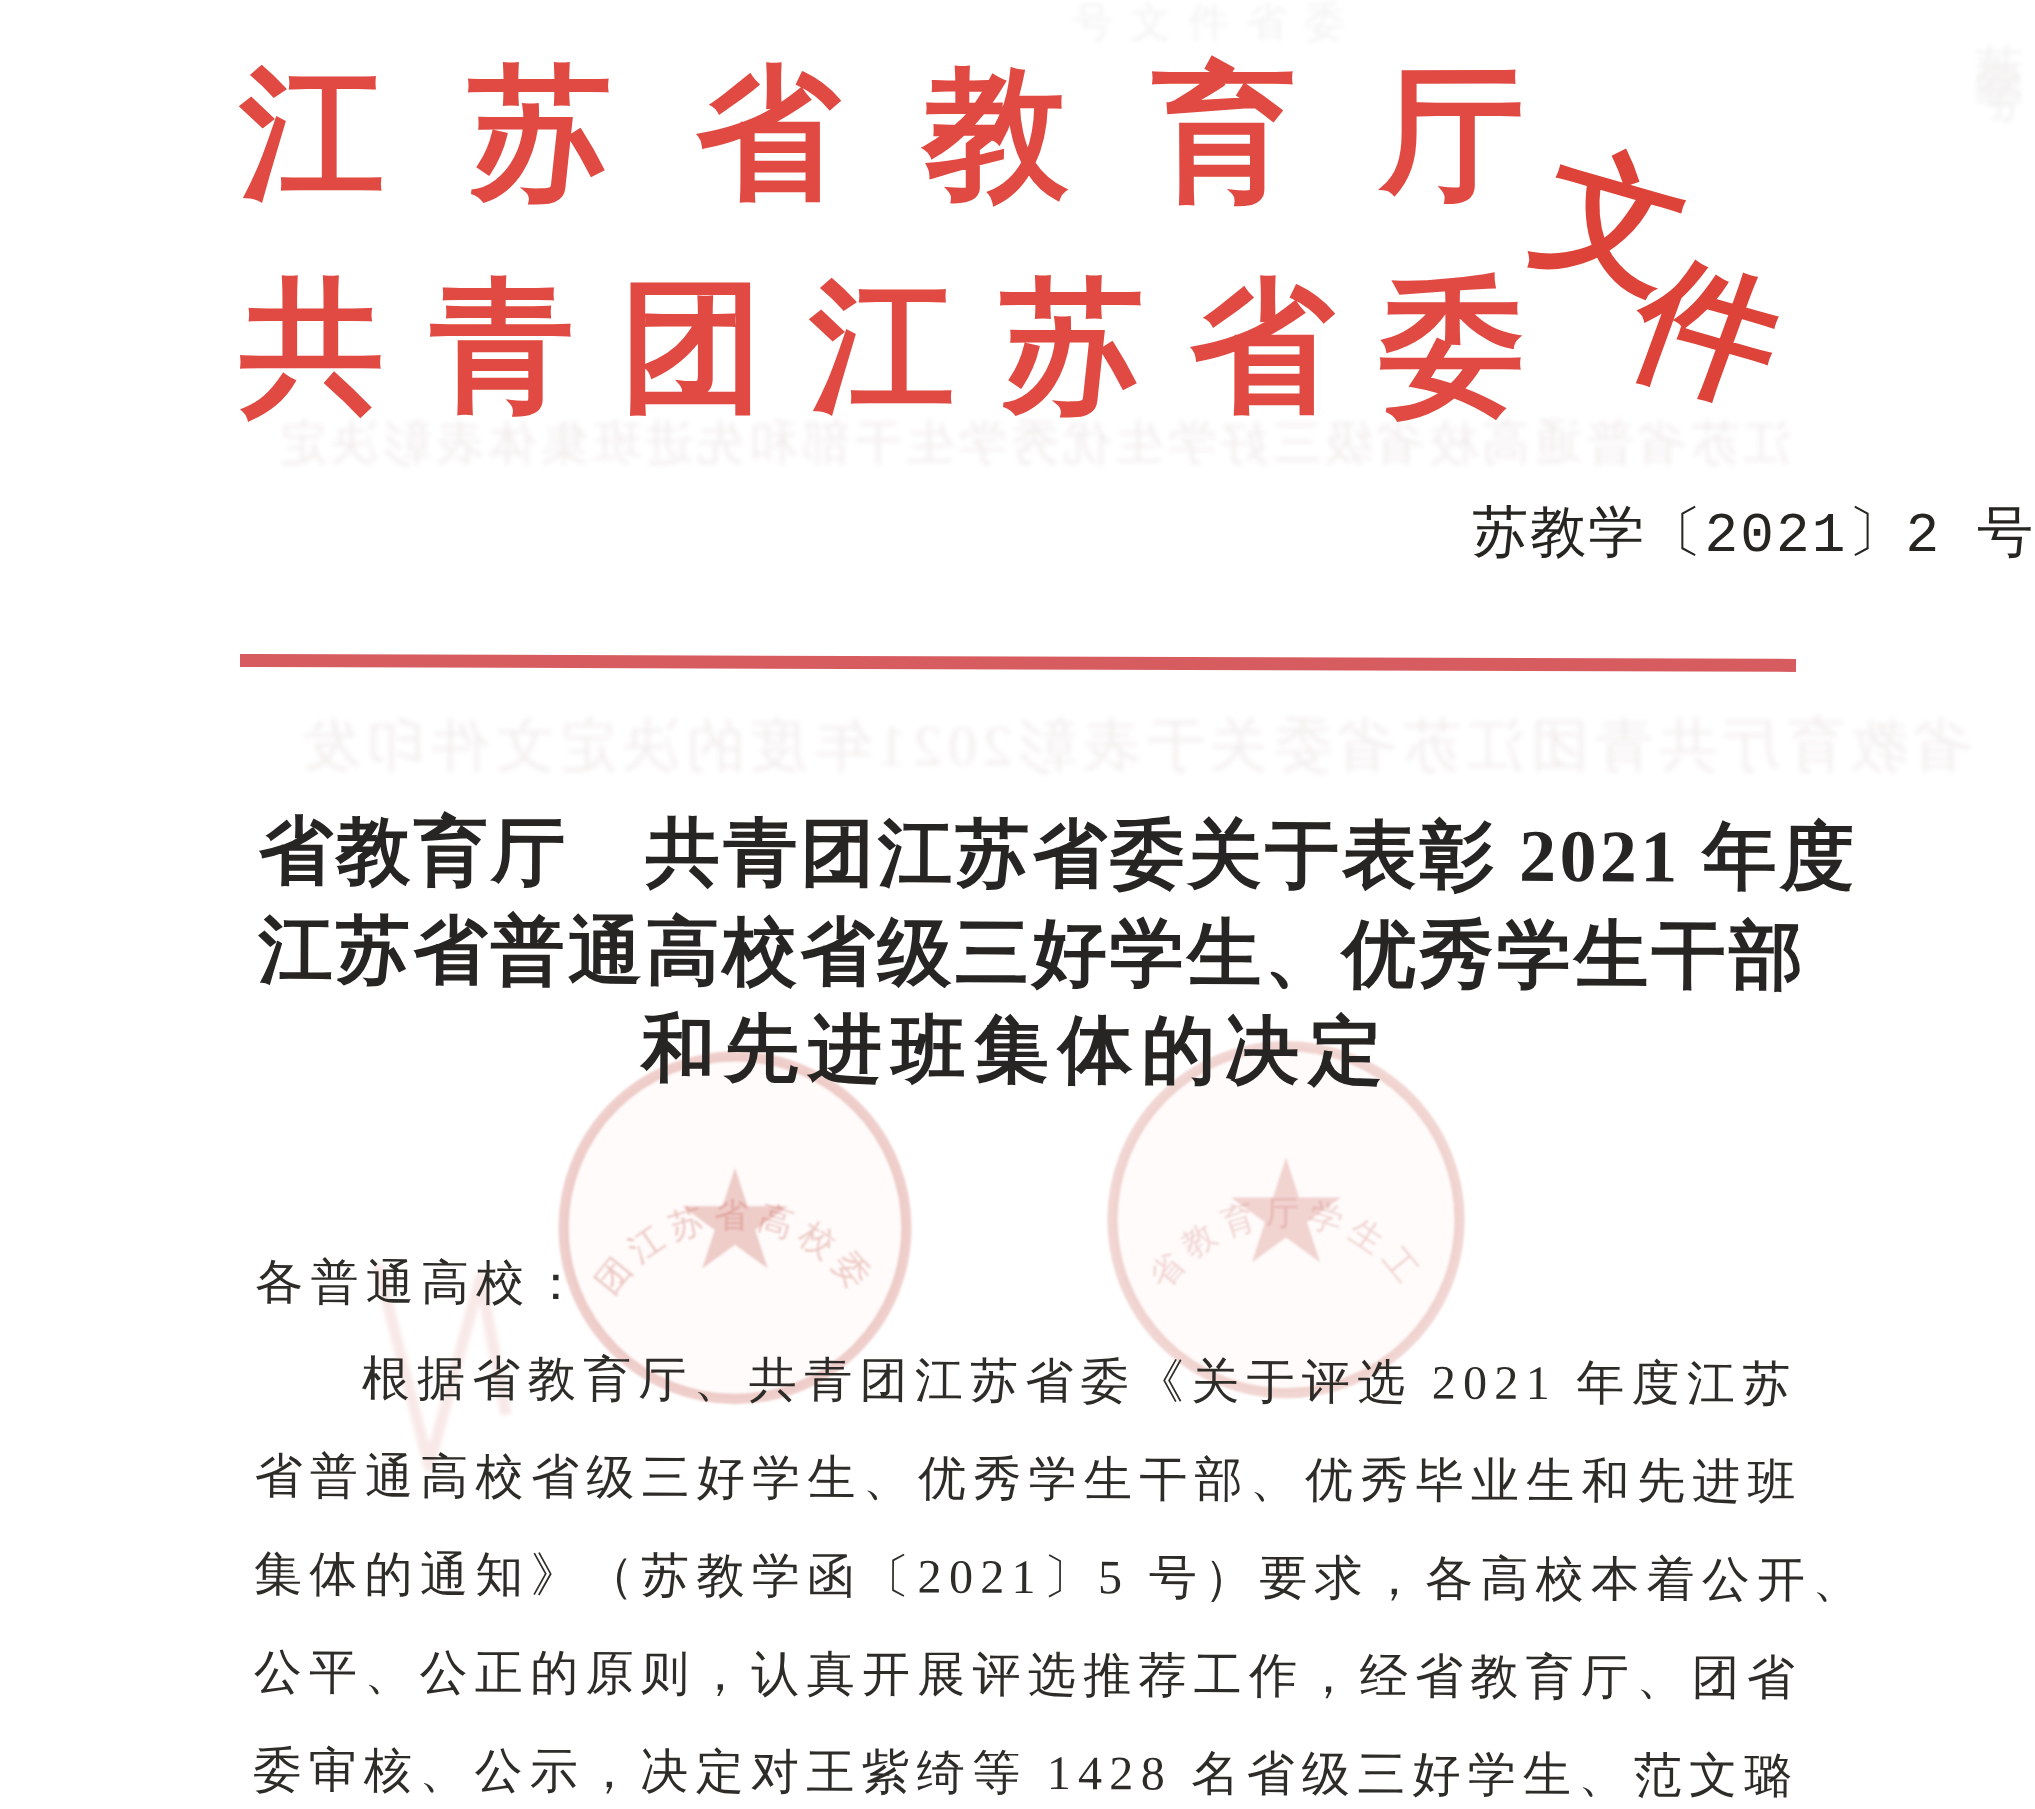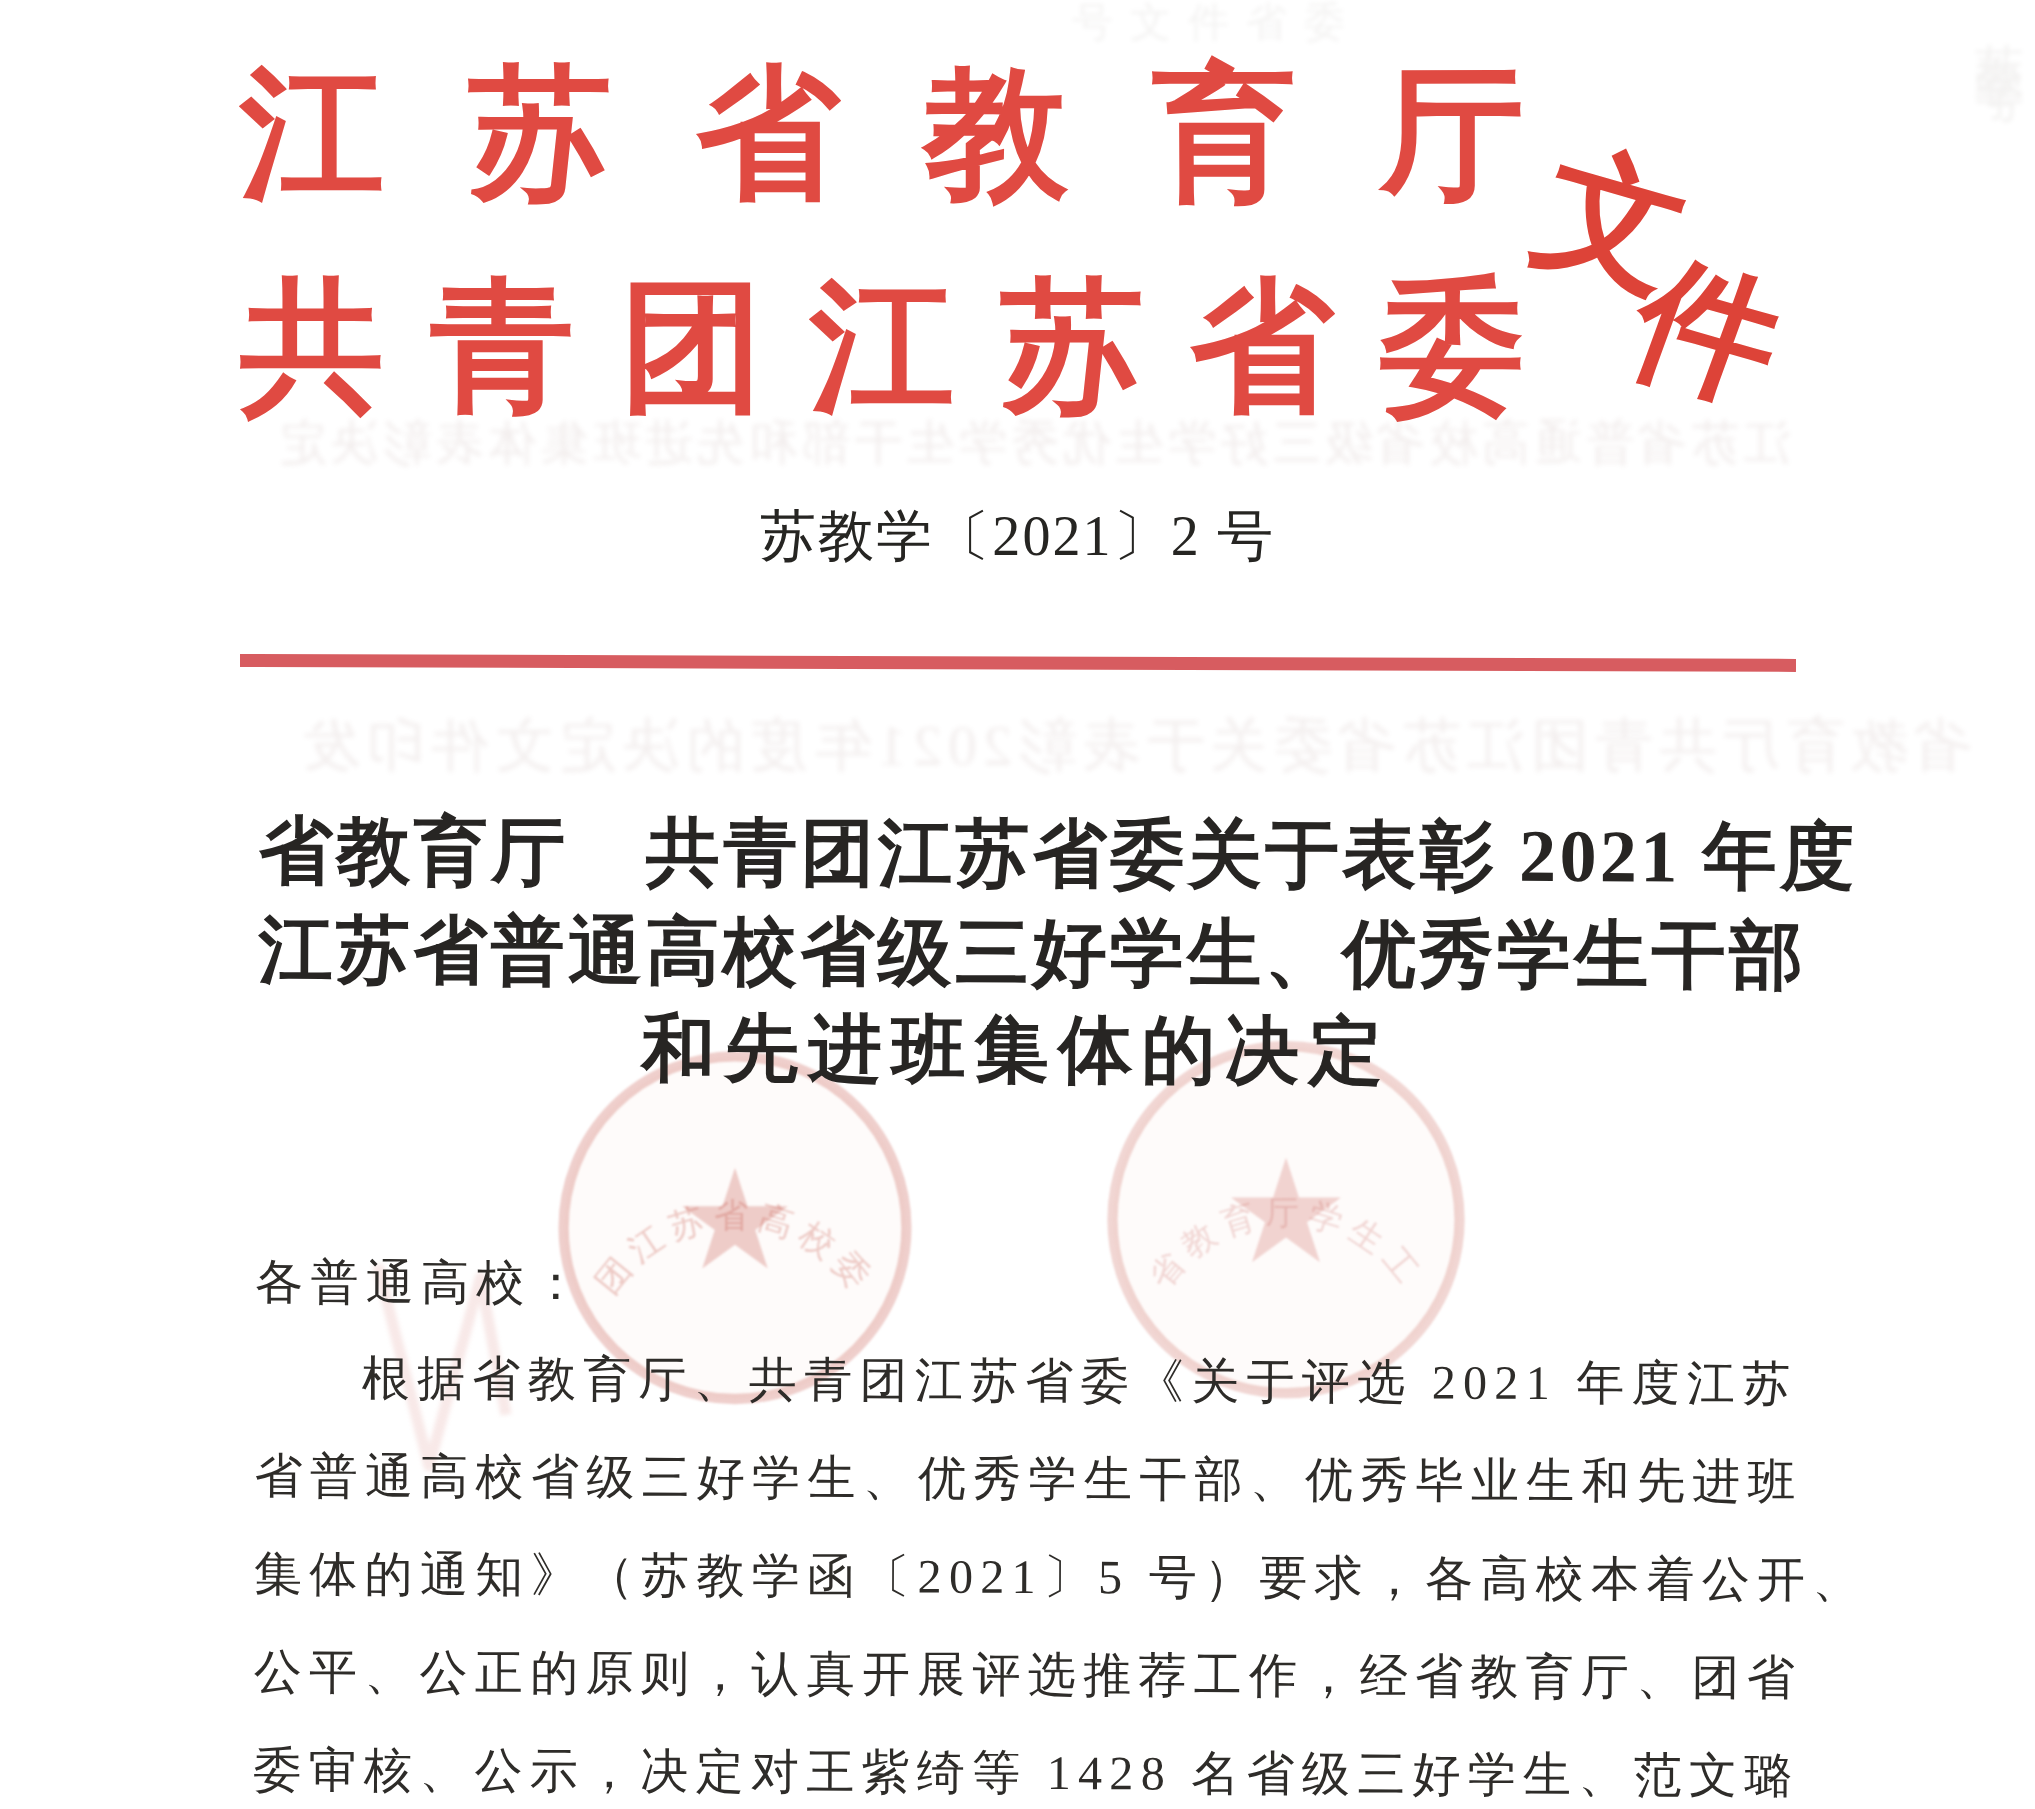--- a/index.html
+++ b/index.html
@@ -18,22 +18,22 @@
   #agency2{ top:265px; font-size:144px; letter-spacing:46px;margin-top:11px; }
   .doctype-char{
     position:absolute; font-weight:bold; color:#dd4338;
     font-size:141px; line-height:1; transform-origin:50% 50%;
   }
   #doctype-wen{ left:1542px; top:151px; transform:rotate(16deg) skewX(-4deg); }
   #doctype-jian{ left:1637px; top:262px; transform:rotate(16deg) skewX(-4deg); }
   
   #doc-number{
     position:absolute; left:0; top:508px; width:100%;
-    text-align:center; font-size:56px; color:#262522;
-    letter-spacing:2.1px; line-height:1;
+    text-align:right; font-size:56px; color:#262522;
+    letter-spacing:2.1px; line-height:1;font-family:Liberation Mono, monospace;
   }
   
   #red-rule{
     position:absolute; left:240px; top:654px; width:1556px; height:13px;
     background:#d75c60; transform:rotate(0.18deg); transform-origin:0 50%;
   }
   
   #tilt{ position:absolute; left:0; top:0; width:100%; height:100%;
          transform:rotate(0.22deg); transform-origin:257px 814px; }
   

